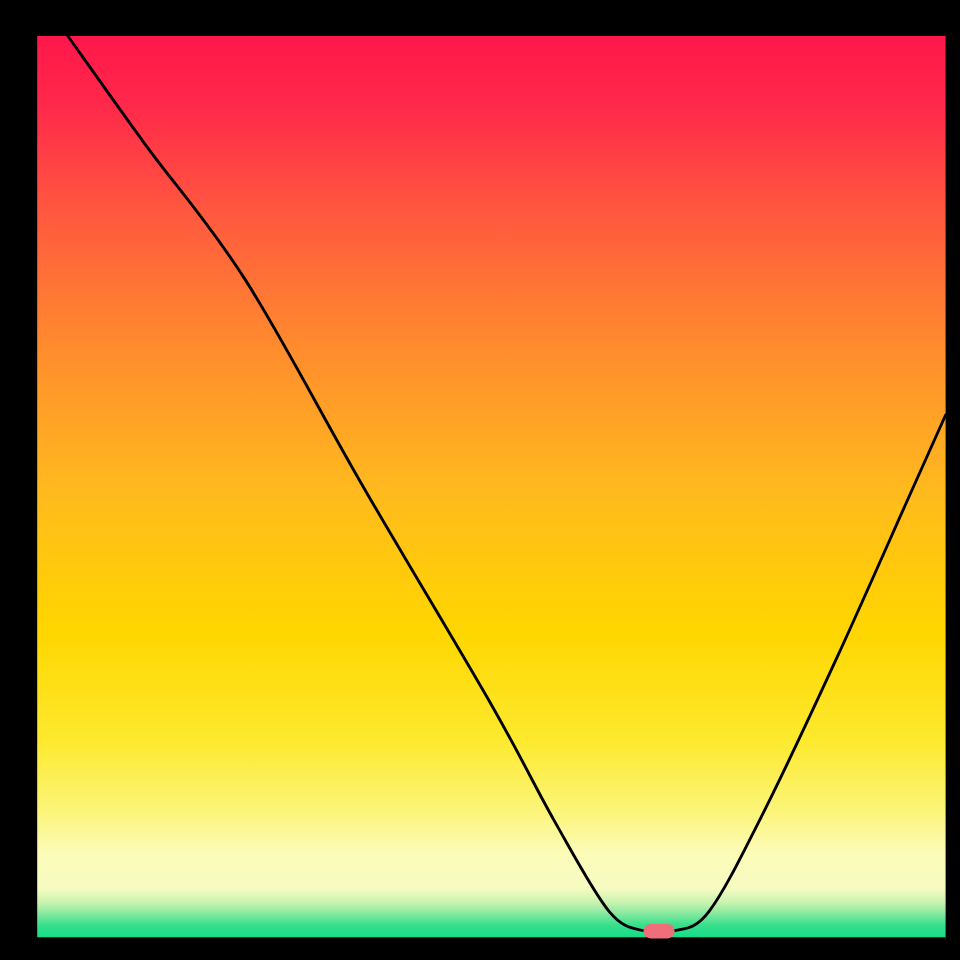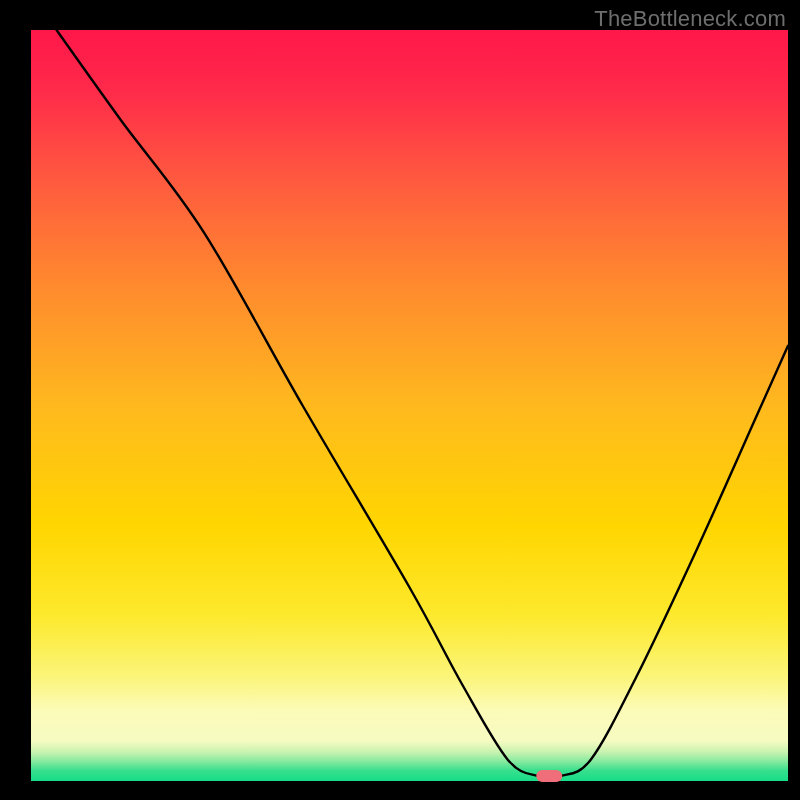--- a/index.html
+++ b/index.html
@@ -51,14 +51,13 @@
           <stop offset="98.5%" stop-color="#37df8d"></stop>
           <stop offset="100%" stop-color="#12dd87"></stop>
         </linearGradient>
       </defs>
       <rect x="30" y="30" width="758" height="752" fill="url(#bg)"></rect>
       <line x1="30" y1="30" x2="30" y2="782" stroke="#000" stroke-width="2"></line>
       <line x1="30" y1="782" x2="788" y2="782" stroke="#000" stroke-width="2"></line>
       <path d="M 56.53 30 C 67.26833333333333 45.04, 96.32499999999999 86.4, 120.96 120.24000000000001 C 145.595 154.08, 174.02 185.4133333333333, 204.34 233.03999999999996 C 234.66 280.66666666666663, 268.77 347.0933333333333, 302.88 406 C 336.99 464.9066666666667, 382.47 540.1066666666667, 409 586.48 C 435.53 632.8533333333334, 445.6366666666666 655.4133333333333, 462.05999999999995 684.24 C 478.4833333333333 713.0666666666667, 494.9066666666667 744.1493333333334, 507.54 759.44 C 520.1733333333334 774.7306666666667, 529.0166666666667 773.2266666666667, 537.86 775.984 C 546.7033333333334 778.7413333333334, 551.7566666666667 778.7413333333334, 560.6 775.984 C 569.4433333333334 773.2266666666667, 578.2866666666666 775.984, 590.92 759.44 C 603.5533333333333 742.8960000000001, 618.7133333333334 711.8133333333334, 636.4 676.72 C 654.0866666666666 641.6266666666667, 676.8266666666666 592.7466666666667, 697.04 548.88 C 717.2533333333333 505.0133333333333, 742.52 447.35999999999996, 757.68 413.52 C 772.8399999999999 379.68, 782.9466666666667 357.12, 788 345.84000000000003" fill="none" stroke="#000" stroke-width="2.4" stroke-linecap="round"></path>
       <rect x="536.23" y="769.984" width="26" height="12" rx="6" ry="6" fill="#f06d7a"></rect>
     </svg>
-  <div class="watermark">TheBottleneck.com</div>
 </div>
 
 </body></html>

